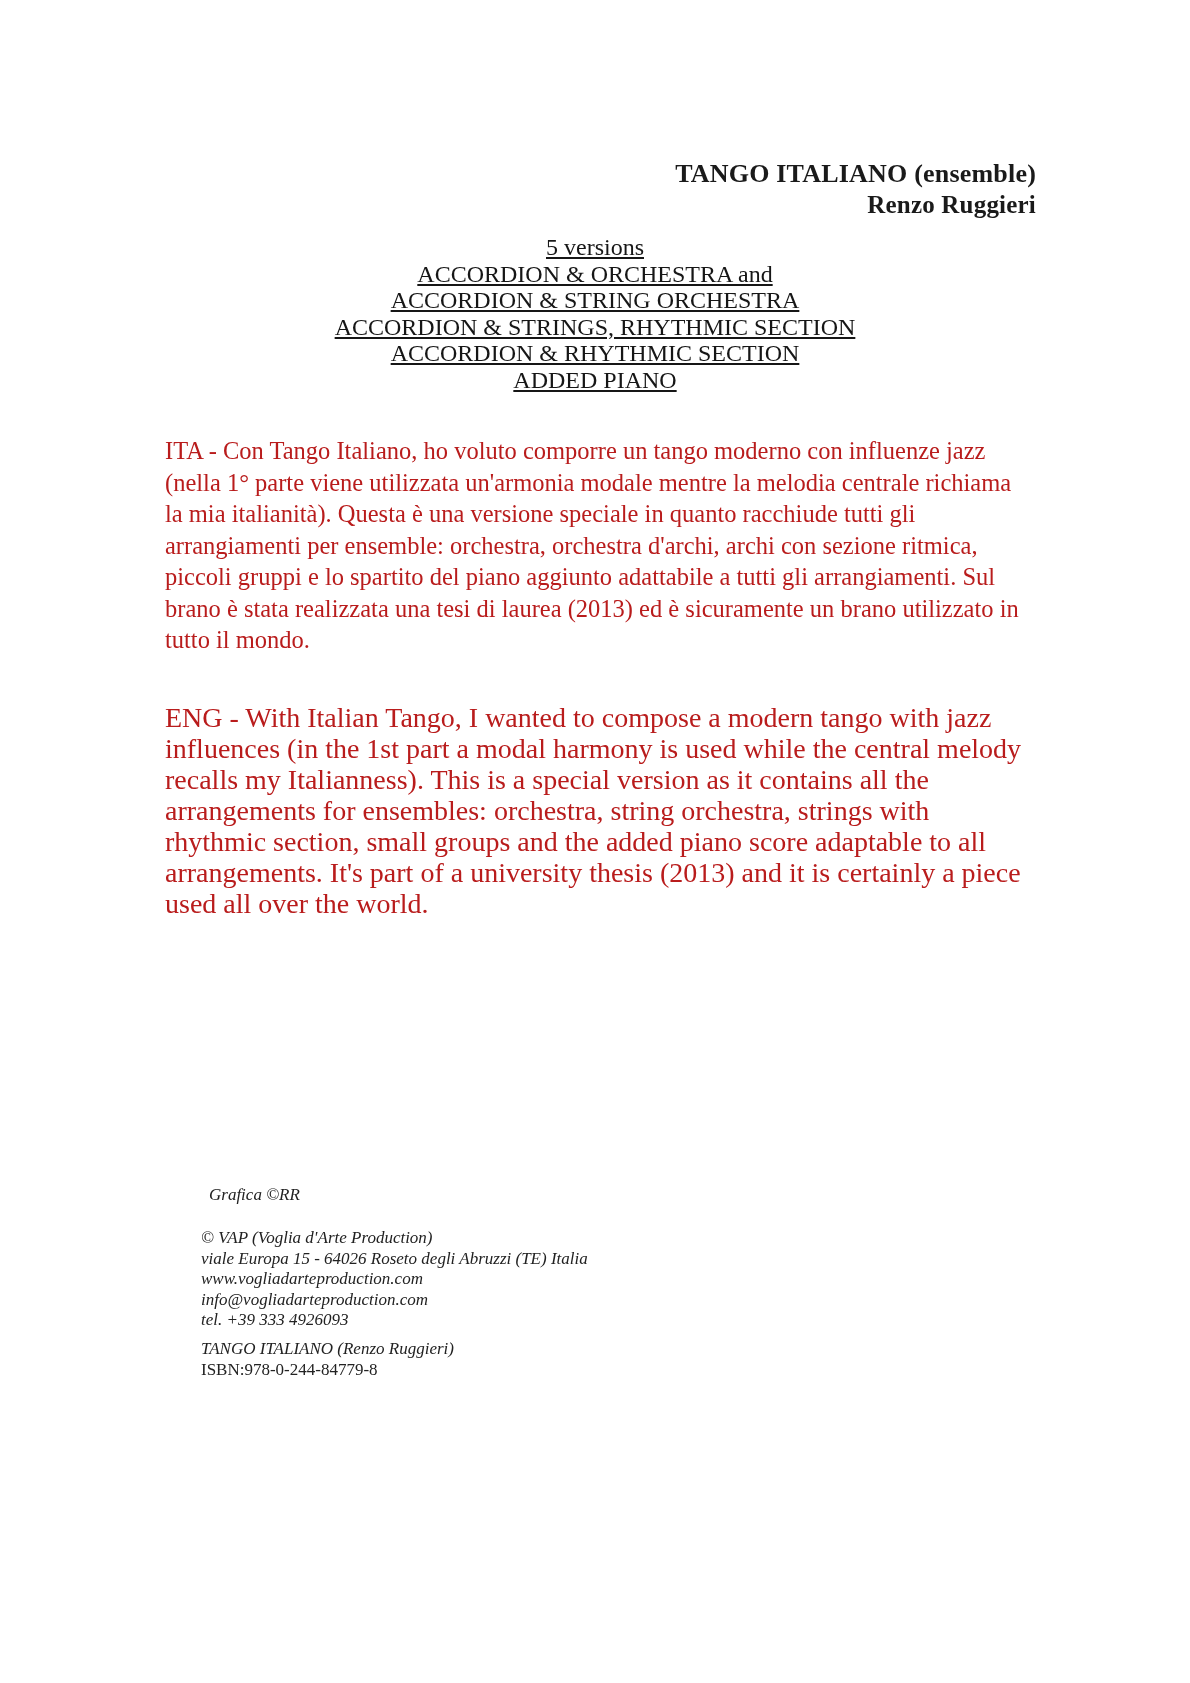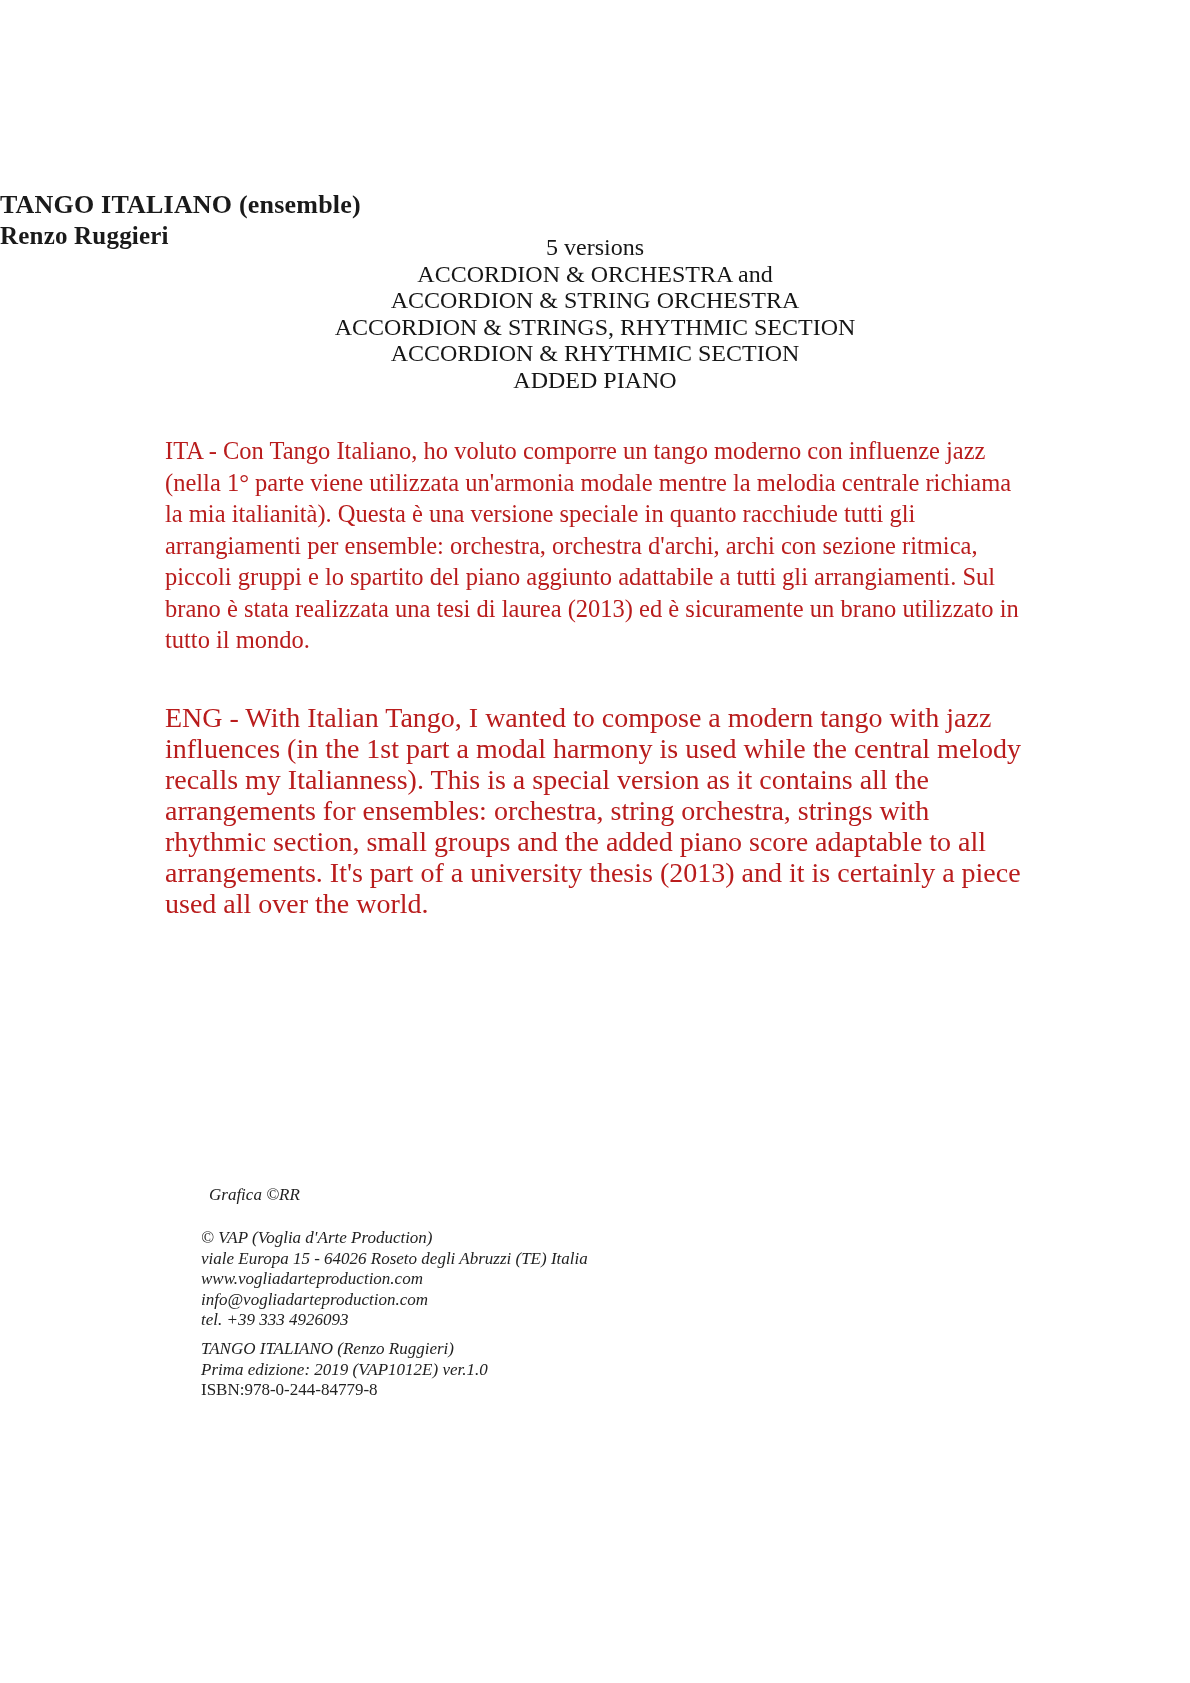--- a/index.html
+++ b/index.html
@@ -23,22 +23,21 @@
     background: #fff;
     overflow: hidden;
   }
 
   
   .title-block {
     position: absolute;
     left: 0;
     top: 158px;
     width: 1036px;
-    text-align: left;
-    margin-top: 31px;
+    text-align: right;
   }
   .doc-title {
     font-family: "Liberation Serif", serif;
     font-weight: bold;
     font-size: 26px;
     line-height: 31px;
     letter-spacing: 0.2px;
   }
   .doc-composer {
     font-family: "Liberation Serif", serif;
@@ -53,21 +52,21 @@
     position: absolute;
     left: 0;
     top: 234px;
     width: 1190px;
     text-align: center;
     font-family: "Liberation Serif", serif;
     font-size: 24px;
     line-height: 26.5px;
     color: #161616;
   }
-  .versions-block div { white-space: nowrap; }
+  .versions-block div { white-space: nowrap; text-decoration: underline; }
 
   
   .para {
     position: absolute;
     left: 165px;
     width: 868px;
     font-family: "Liberation Serif", serif;
     font-size: 24.5px;
     line-height: 31.5px;
     text-align: left;
@@ -125,17 +124,16 @@
   <div class="footer footer-vap">
     <div class="line">© VAP (Voglia d'Arte Production)</div>
     <div class="line">viale Europa 15 - 64026 Roseto degli Abruzzi (TE) Italia</div>
     <div class="line">www.vogliadarteproduction.com</div>
     <div class="line">info@vogliadarteproduction.com</div>
     <div class="line">tel. +39 333 4926093</div>
   </div>
 
   <div class="footer footer-edition">
     <div class="line">TANGO ITALIANO (Renzo Ruggieri)</div>
-    <div class="line">Prima edizione: 2019 (VAP1012E) ver.1.0</div>
     <div class="line no-italic">ISBN:978-0-244-84779-8</div>
   </div>
 
 </div>
 
 </body></html>

